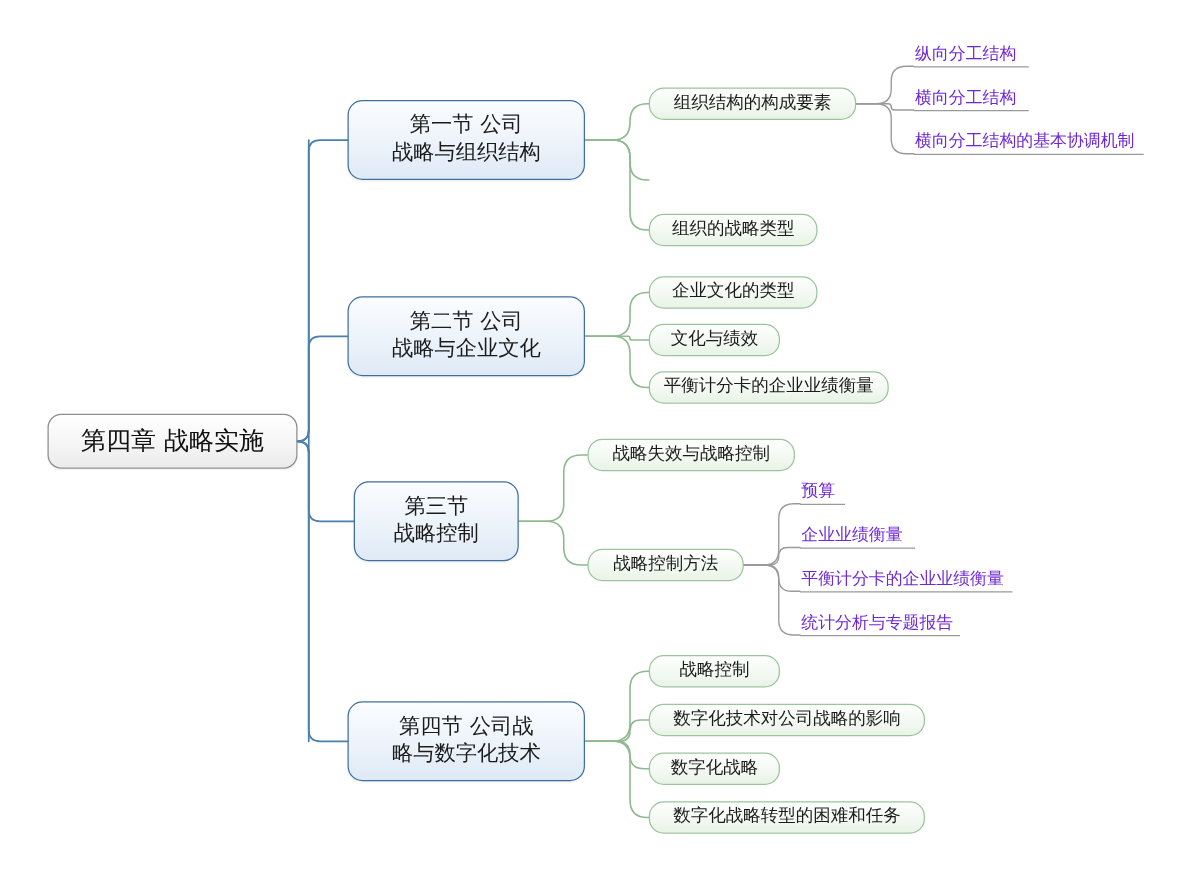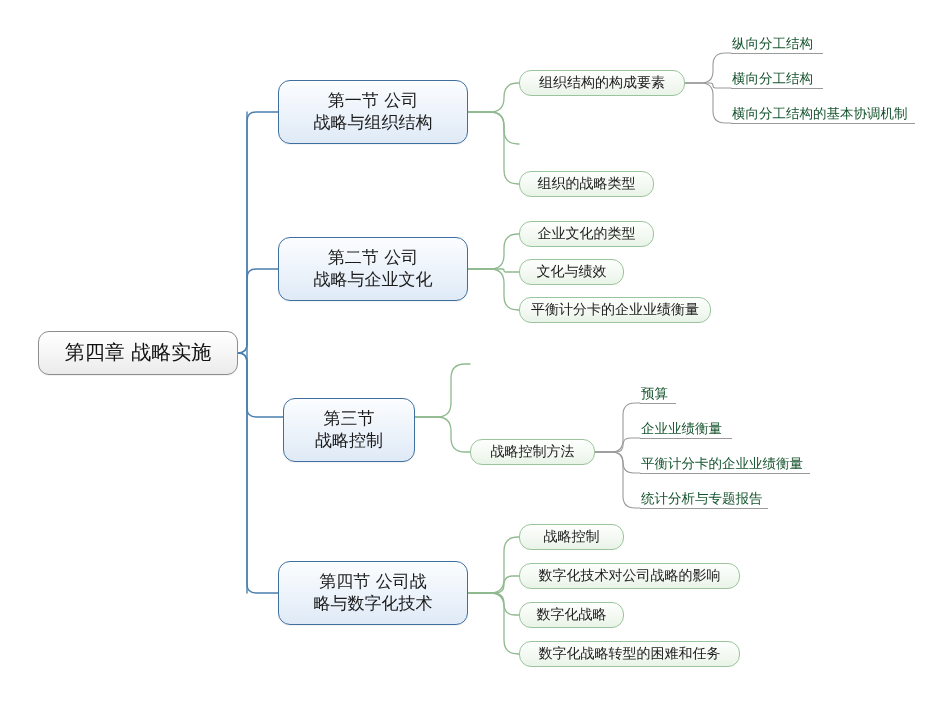--- a/index.html
+++ b/index.html
@@ -71,21 +71,21 @@
     font-size: 14px;
     color: #1b1b1b;
   }
 
   
   .n-leaf {
     border: none;
     border-bottom: 1px solid #9a9a9a;
     background: transparent;
     font-size: 13.5px;
-    color: #14532d;
+    color: #6d28d9;
     justify-content: flex-start;
     padding-left: 1px;
     align-items: flex-end;
     padding-bottom: 1px;
   }
 </style>
 </head>
 <body>
 
 <div id="canvas">
@@ -121,22 +121,23 @@
     <div class="node n-topic" style="left: 519px; top: 70px; width: 166px; height: 26px;">组织结构的构成要素</div>
     <div class="node n-leaf" style="left: 731px; top: 33px; width: 92px; height: 21px;">纵向分工结构</div>
     <div class="node n-leaf" style="left: 731px; top: 68px; width: 92px; height: 21px;">横向分工结构</div>
     <div class="node n-leaf" style="left: 731px; top: 103px; width: 184px; height: 21px;">横向分工结构的基本协调机制</div>
     <div class="node n-topic" style="left: 519px; top: 171px; width: 135px; height: 26px; text-align: center;">组织的战略类型</div>
     <div class="node n-sec" style="left: 278px; top: 237px; width: 190px; height: 64px;">第二节 公司
 战略与企业文化</div>
     <div class="node n-topic" style="left: 519px; top: 221px; width: 135px; height: 26px;">企业文化的类型</div>
     <div class="node n-topic" style="left: 519px; top: 259px; width: 105px; height: 26px;">文化与绩效</div>
     <div class="node n-topic" style="left: 519px; top: 297px; width: 192px; height: 26px;">平衡计分卡的企业业绩衡量</div>
-    <div class="node n-sec" style="left: 283px; top: 385px; width: 132px; height: 64px; margin-top: 13px;">第三节
+    <div class="node n-sec" style="left: 283px; top: 385px; width: 132px; height: 64px;">第三节
 战略控制</div>
+    <div class="node n-topic" style="left: 470px; top: 351px; width: 166px; height: 26px;">战略失效与战略控制</div>
     <div class="node n-topic" style="left: 470px; top: 439px; width: 125px; height: 26px;">战略控制方法</div>
     <div class="node n-leaf" style="left: 640px; top: 383px; width: 36px; height: 21px;">预算</div>
     <div class="node n-leaf" style="left: 640px; top: 418px; width: 92px; height: 21px;">企业业绩衡量</div>
     <div class="node n-leaf" style="left: 640px; top: 453px; width: 170px; height: 21px;">平衡计分卡的企业业绩衡量</div>
     <div class="node n-leaf" style="left: 640px; top: 488px; width: 128px; height: 21px;">统计分析与专题报告</div>
     <div class="node n-sec" style="left: 278px; top: 561px; width: 190px; height: 64px;">第四节 公司战
 略与数字化技术</div>
     <div class="node n-topic" style="left: 519px; top: 524px; width: 105px; height: 26px;">战略控制</div>
     <div class="node n-topic" style="left: 519px; top: 563px; width: 221px; height: 26px;">数字化技术对公司战略的影响</div>
     <div class="node n-topic" style="left: 519px; top: 602px; width: 105px; height: 26px;">数字化战略</div>

